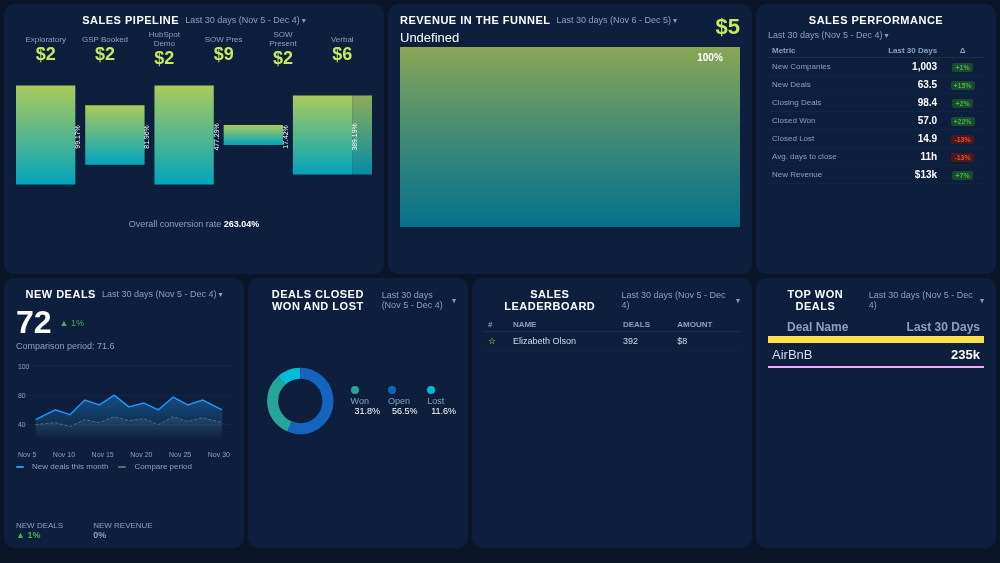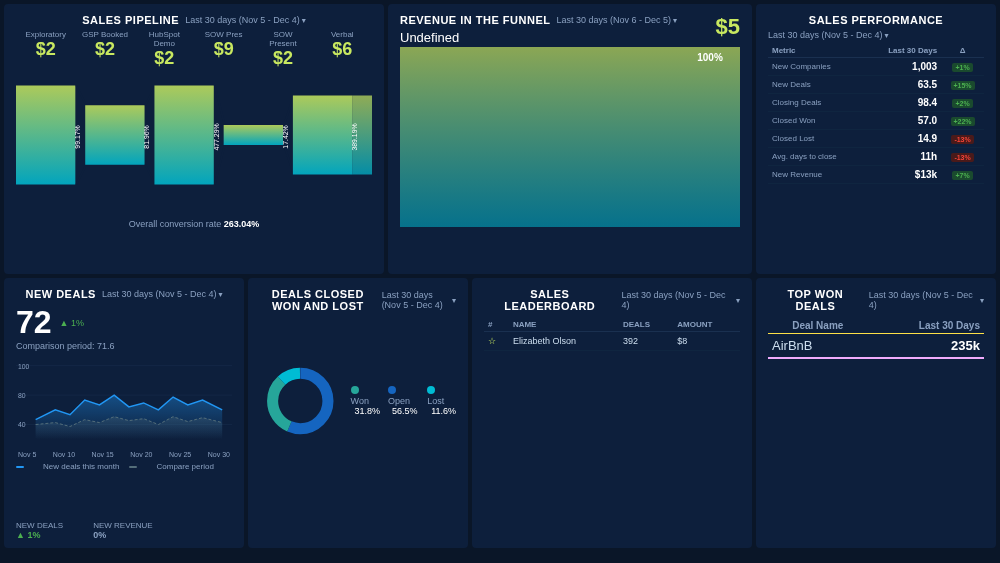--- a/index.html
+++ b/index.html
@@ -15,21 +15,21 @@
       display: grid;
       grid-template-columns: 380px 1fr 240px;
       grid-template-rows: 270px 270px;
       gap: 4px;
       padding: 4px;
       height: 563px;
       width: 1000px;
     }
     .card {
       background: #0d1f3c;
-      border-radius: 4px;
+      border-radius: 10px;
       padding: 10px 12px;
       overflow: hidden;
       position: relative;
     }
     .card-title {
       font-size: 11px;
       font-weight: bold;
       letter-spacing: 0.5px;
       color: #fff;
       text-align: center;
@@ -56,20 +56,21 @@
     
     .pipeline-card {
       grid-column: 1;
       grid-row: 1;
     }
     .pipeline-stages {
       display: flex;
       justify-content: space-around;
       margin-top: 4px;
       margin-bottom: 2px;
+      align-items: center;
     }
     .stage-label {
       font-size: 8px;
       color: #8aa0c0;
       text-align: center;
       width: 48px;
     }
     .stage-value {
       font-size: 18px;
       font-weight: bold;
@@ -174,21 +175,21 @@
     .legend-row {
       display: flex;
       gap: 10px;
       margin-top: 4px;
     }
     .legend-item {
       font-size: 8px;
       color: #8aa0c0;
       display: flex;
       align-items: center;
-      gap: 19px;
+      gap: 8px;
     }
     .legend-dot {
       width: 8px;
       height: 2px;
       border-radius: 1px;
     }
     .footer-metrics {
       position: absolute;
       bottom: 8px;
       left: 12px;
@@ -273,24 +274,24 @@
       color: #c8e860;
     }
 
     
     .topwon-table {
       width: 100%;
       border-collapse: collapse;
       margin-top: 6px;
     }
     .topwon-table th {
-      font-size: 10px;
+      font-size: 12px;
       color: #8aa0c0;
       padding: 2px 4px;
-      border-bottom: 1px solid #fde047;
+      border-bottom: 7px solid #fde047;
     }
     .topwon-table th:last-child { text-align: right; }
     .topwon-table td {
       font-size: 13px;
       color: #cde;
       padding: 4px;
       border-bottom: 2px solid #f0abfc;
     }
     .topwon-table td:last-child {
       text-align: right;

